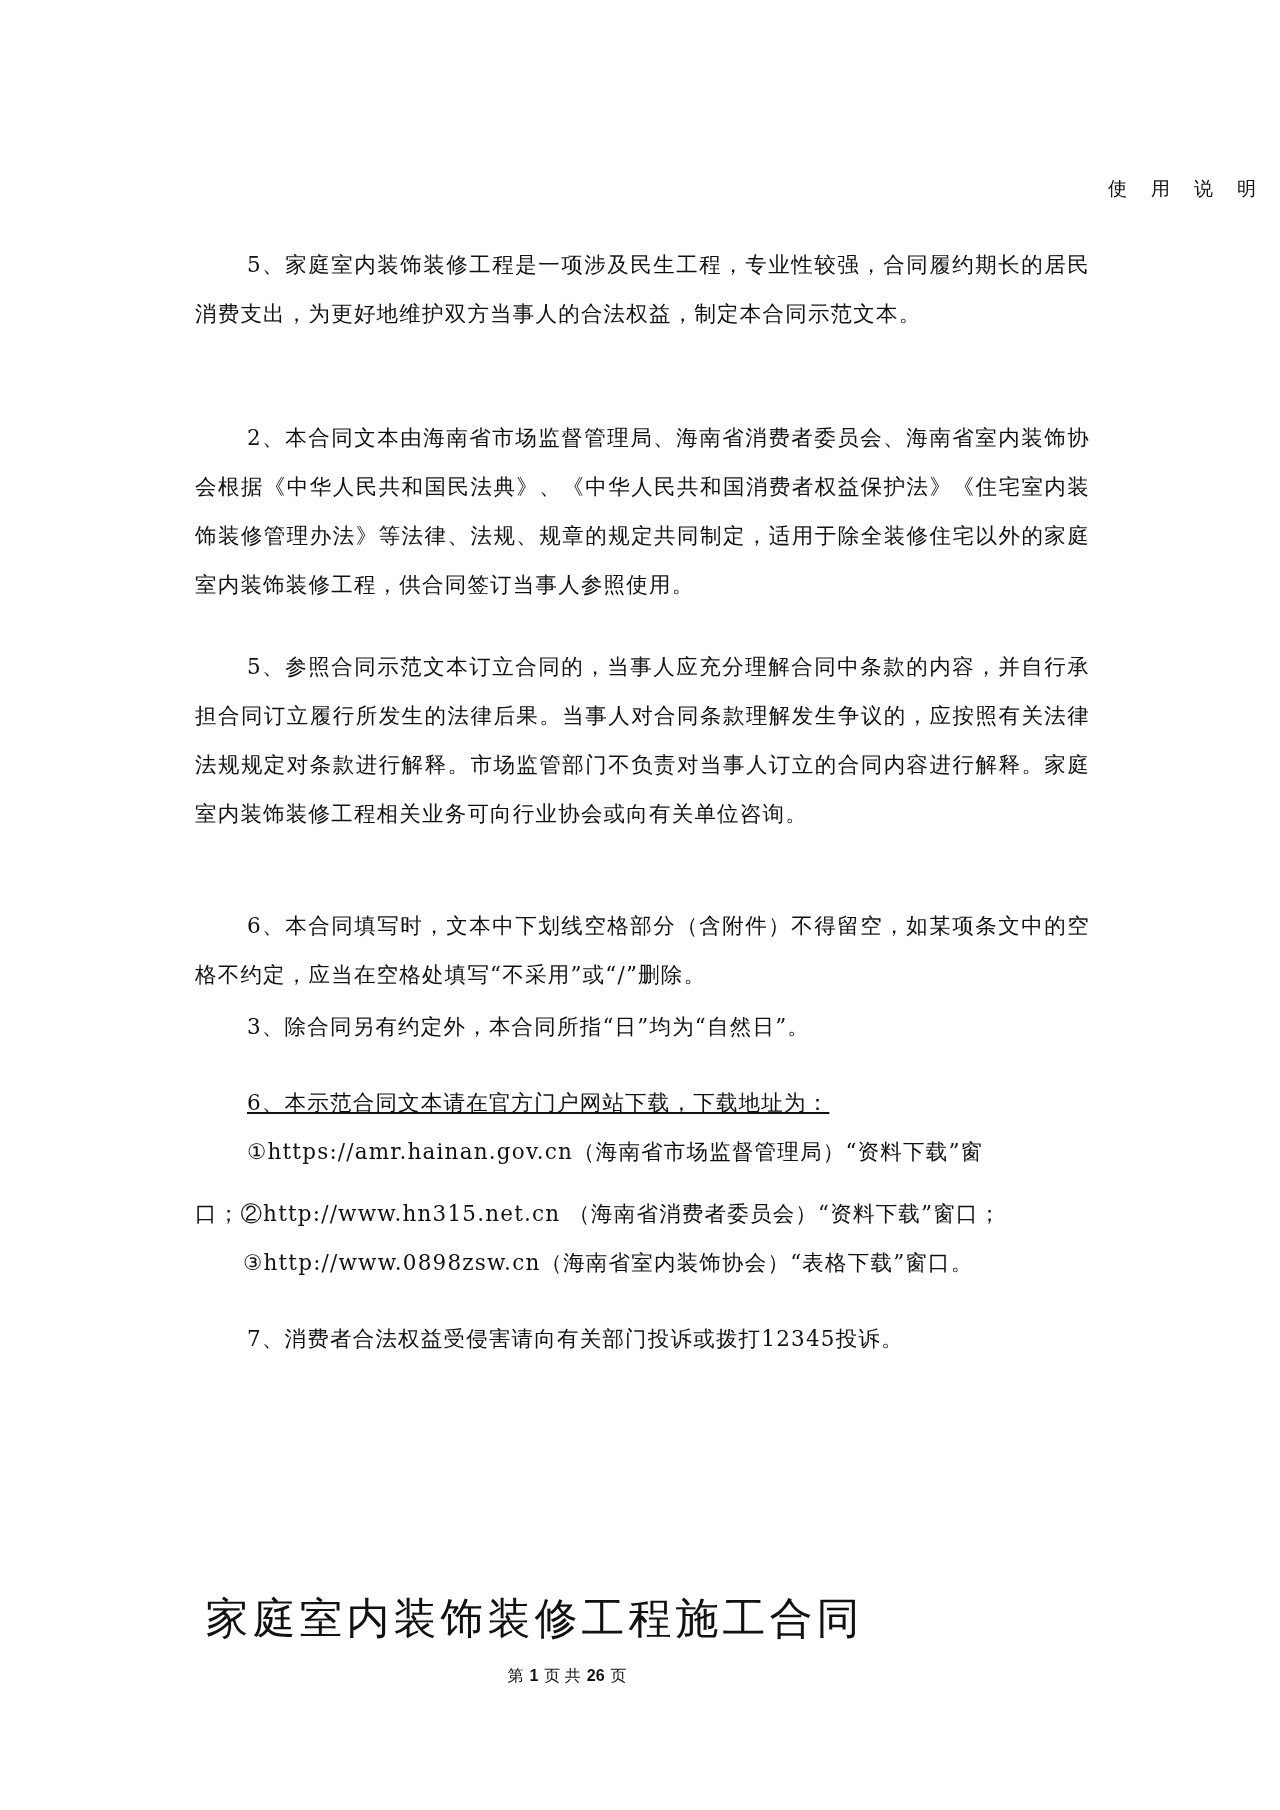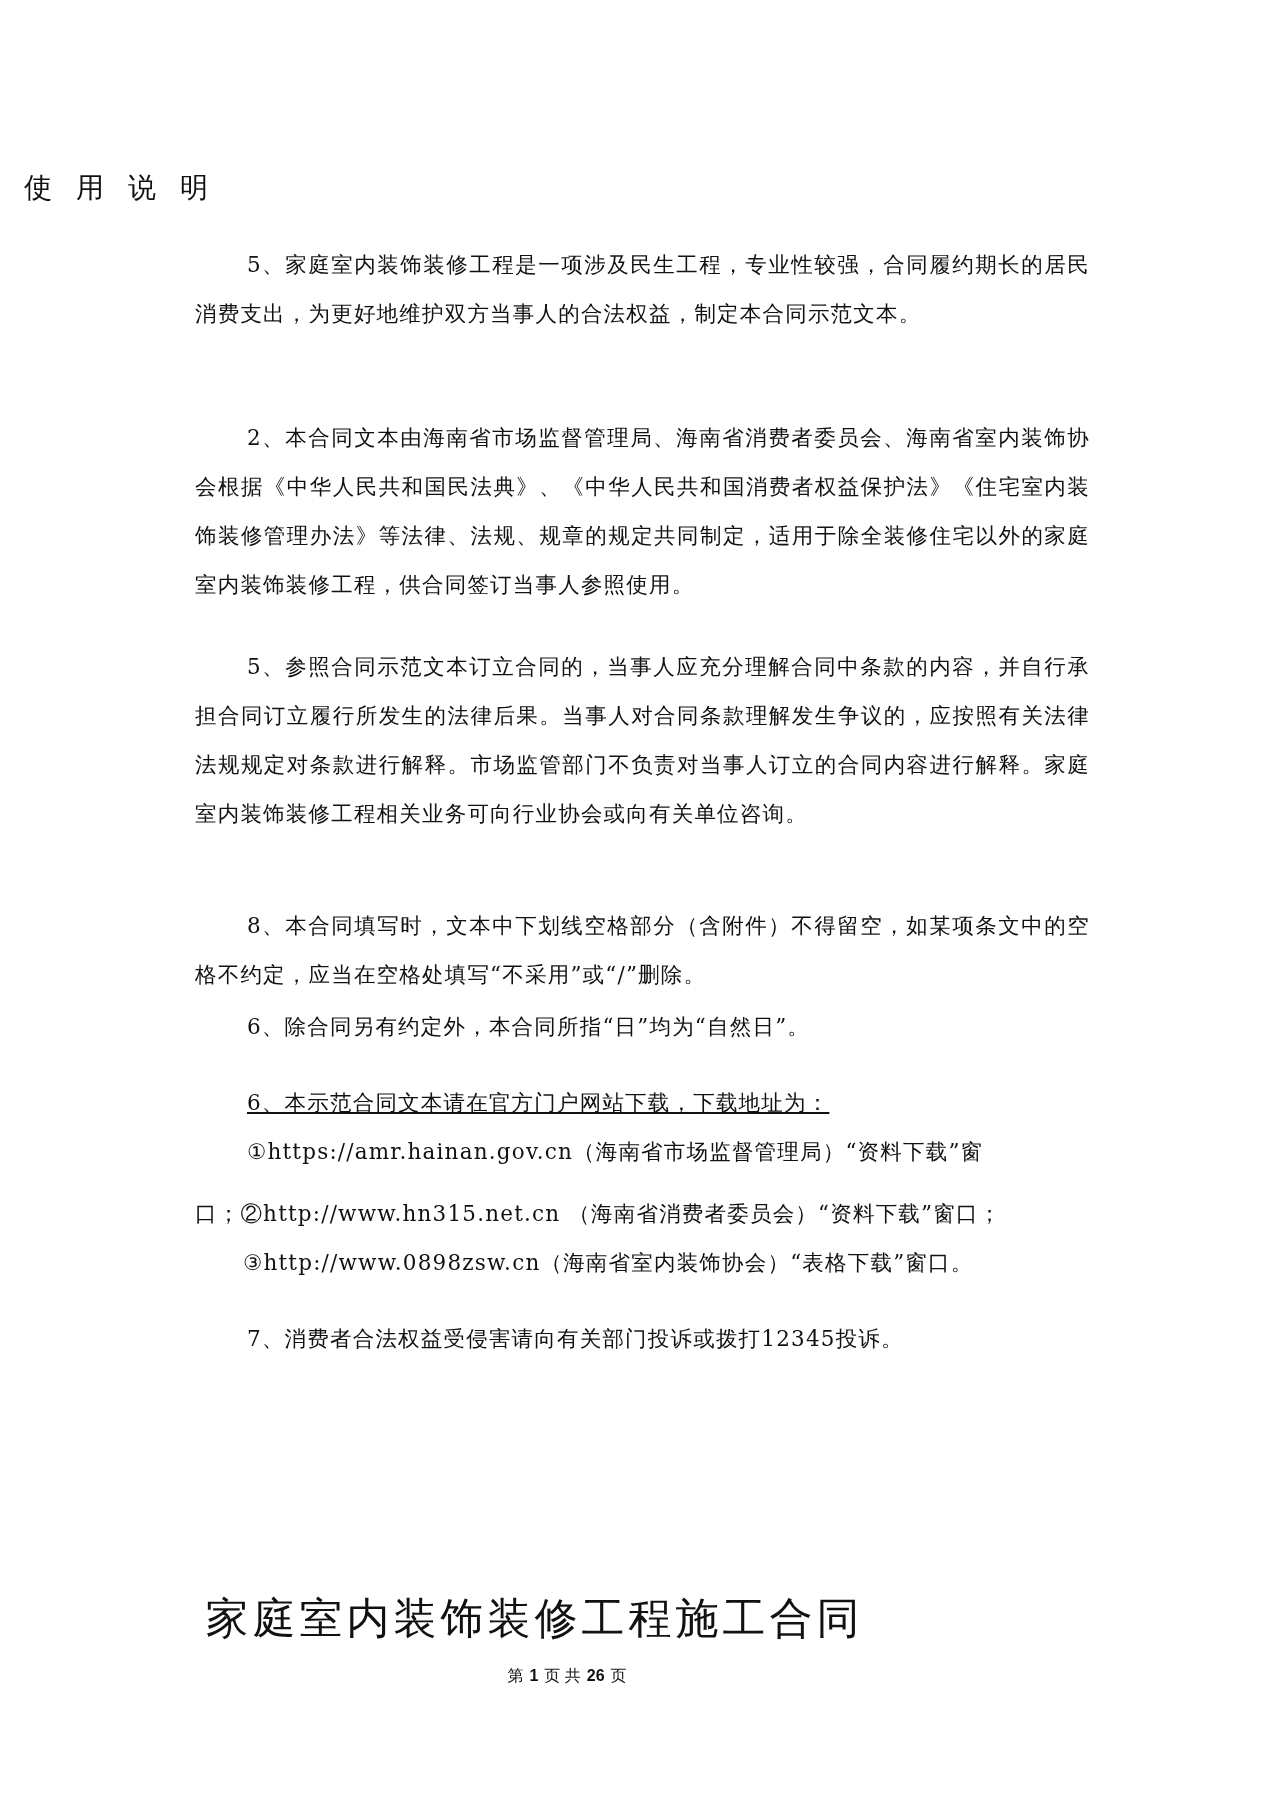--- a/index.html
+++ b/index.html
@@ -20,22 +20,22 @@
       left: 0; top: 0;
       width: 1280px;
       height: 1810px;
       background: #ffffff;
     }
     .title {
       position: absolute;
       top: 168px;
       left: 0;
       width: 1280px;
-      text-align: left;
-      font-size: 28px;
+      text-align: right;
+      font-size: 19px;
       letter-spacing: 24px;
       text-indent: 24px;
       line-height: 40px;
     }
     .para {
       position: absolute;
       left: 195px;
       width: 895px;
       font-size: 21.5px;
       line-height: 49px;
@@ -86,23 +86,23 @@
 <div class="page">
 
   <div class="title">使用说明</div>
 
   <p class="para" id="p1">5、家庭室内装饰装修工程是一项涉及民生工程，专业性较强，合同履约期长的居民消费支出，为更好地维护双方当事人的合法权益，制定本合同示范文本。</p>
 
   <p class="para" id="p2">2、本合同文本由海南省市场监督管理局、海南省消费者委员会、海南省室内装饰协会根据《中华人民共和国民法典》、《中华人民共和国消费者权益保护法》《住宅室内装饰装修管理办法》等法律、法规、规章的规定共同制定，适用于除全装修住宅以外的家庭室内装饰装修工程，供合同签订当事人参照使用。</p>
 
   <p class="para" id="p3">5、参照合同示范文本订立合同的，当事人应充分理解合同中条款的内容，并自行承担合同订立履行所发生的法律后果。当事人对合同条款理解发生争议的，应按照有关法律法规规定对条款进行解释。市场监管部门不负责对当事人订立的合同内容进行解释。家庭室内装饰装修工程相关业务可向行业协会或向有关单位咨询。</p>
 
-  <p class="para" id="p4">8、本合同填写时，文本中下划线空格部分（含附件）不得留空，如某项条文中的空格不约定，应当在空格处填写“不采用”或“/”删除。</p>
+  <p class="para" id="p4">6、本合同填写时，文本中下划线空格部分（含附件）不得留空，如某项条文中的空格不约定，应当在空格处填写“不采用”或“/”删除。</p>
 
-  <p class="para" id="p5">6、除合同另有约定外，本合同所指“日”均为“自然日”。</p>
+  <p class="para" id="p5">3、除合同另有约定外，本合同所指“日”均为“自然日”。</p>
 
   <p class="para" id="p6">6、本示范合同文本请在官方门户网站下载，下载地址为：</p>
 
   <p class="para" id="p6a">①https://amr.hainan.gov.cn（海南省市场监督管理局）“资料下载”窗</p>
 
   <p class="para noindent" id="p6b">口；②http://www.hn315.net.cn （海南省消费者委员会）“资料下载”窗口；</p>
 
   <p class="para noindent" id="p6c">③http://www.0898zsw.cn（海南省室内装饰协会）“表格下载”窗口。</p>
 
   <p class="para" id="p7">7、消费者合法权益受侵害请向有关部门投诉或拨打12345投诉。</p>

